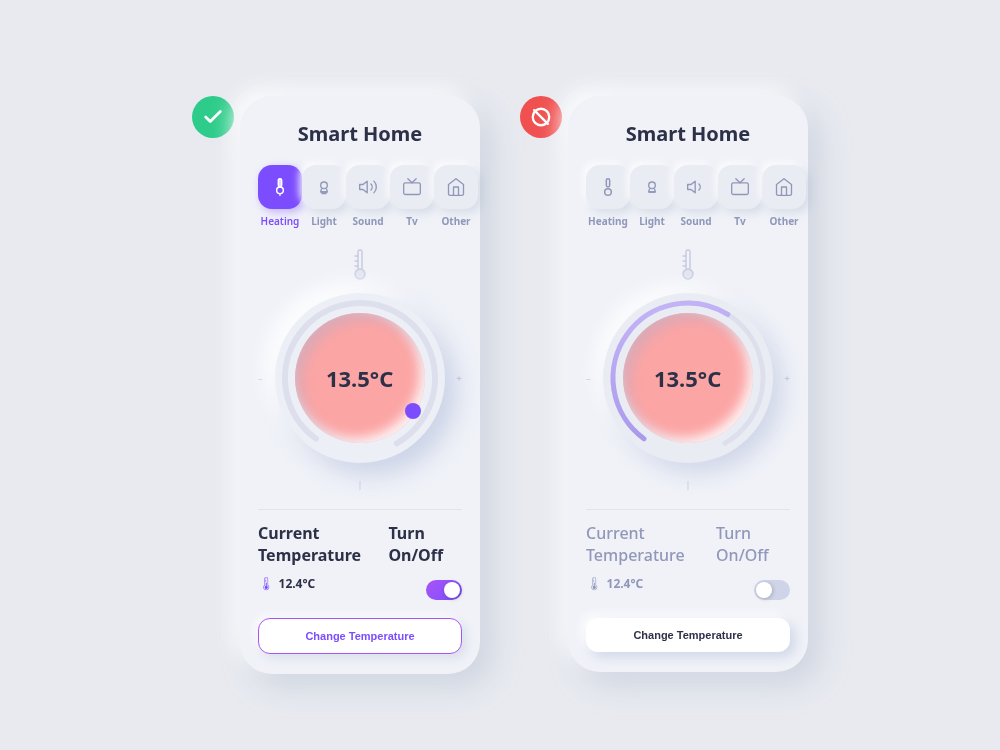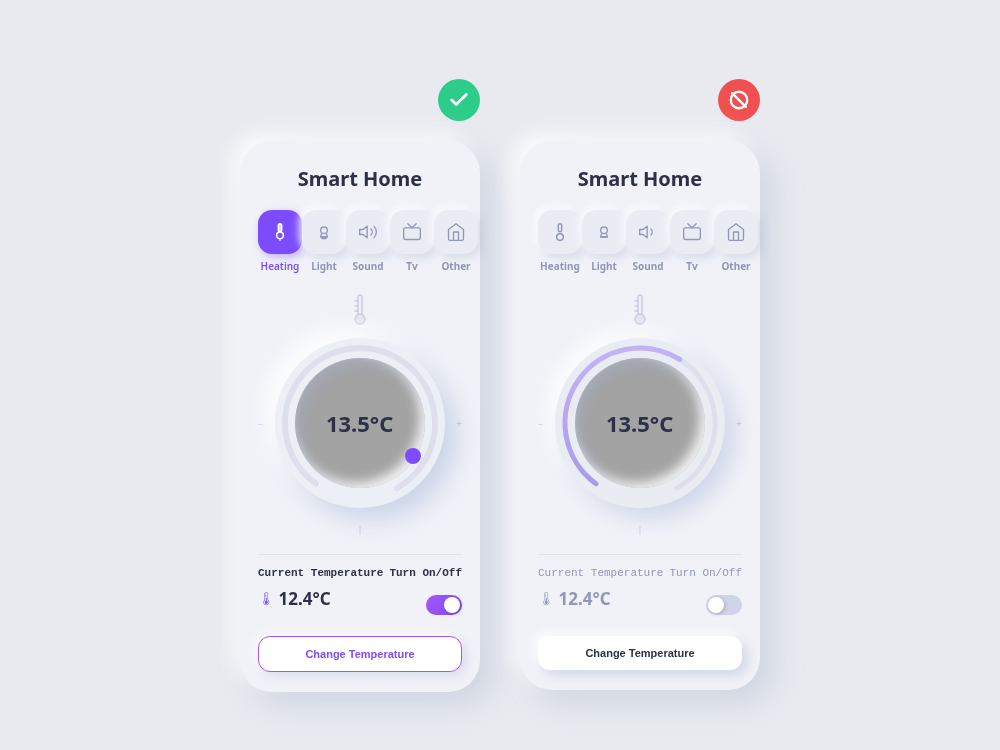--- a/index.html
+++ b/index.html
@@ -16,23 +16,23 @@
 
     .container {
       display: flex;
       gap: 40px;
       align-items: flex-start;
       padding-top: 20px;
     }
 
     .phone-wrapper {
       display: flex;
-      flex-direction: column;
-      align-items: flex-end;
-      gap: 20px;
+      flex-direction: row;
+      align-items: flex-start;
+      gap: 6px;
     }
 
     .status-icon {
       width: 42px;
       height: 42px;
       border-radius: 50%;
       display: flex;
       align-items: center;
       justify-content: center;
       font-size: 18px;
@@ -154,21 +154,21 @@
     
     .dial-bg.dial-inactive {
       background: #eaecf4;
       box-shadow: 10px 10px 22px rgba(160,175,210,0.4), -8px -8px 18px rgba(255,255,255,0.9);
     }
 
     .dial-inner {
       width: 130px;
       height: 130px;
       border-radius: 50%;
-      background: #a3a3a3;
+      background: #fca5a5;
       box-shadow: inset 6px 6px 14px rgba(160,175,210,0.4), inset -5px -5px 12px rgba(255,255,255,0.9);
       display: flex;
       align-items: center;
       justify-content: center;
     }
 
     .dial-temp {
       font-size: 22px;
       font-weight: 700;
       color: #2d3148;
@@ -191,40 +191,39 @@
     }
 
     .info-row {
       display: flex;
       justify-content: space-between;
       align-items: center;
       margin-bottom: 8px;
     }
 
     .info-label {
-      font-size: 11px;
+      font-size: 16px;
       color: #9097b8;
       font-weight: 500;
-      font-family: Liberation Mono, monospace;
     }
 
     .info-label.bold {
       color: #2d3148;
       font-weight: 700;
     }
 
     .current-temp-row {
       display: flex;
       align-items: center;
       gap: 4px;
       margin-bottom: 14px;
     }
 
     .current-temp-val {
-      font-size: 17px;
+      font-size: 12px;
       font-weight: 700;
       color: #2d3148;
     }
 
     .current-temp-val.dim {
       color: #9097b8;
     }
 
     
     .toggle {

